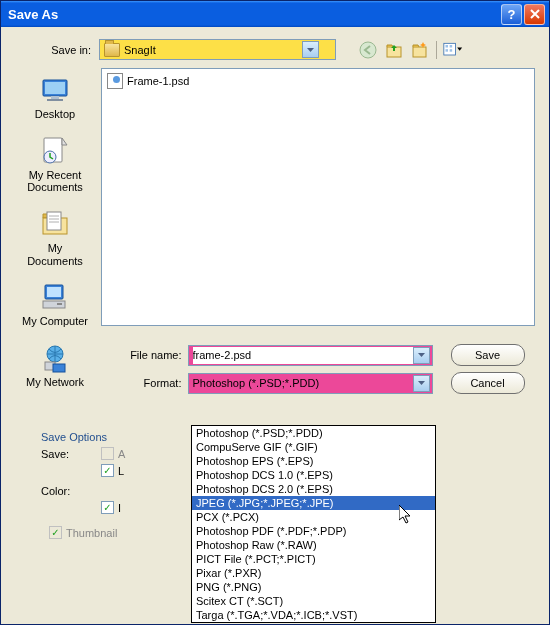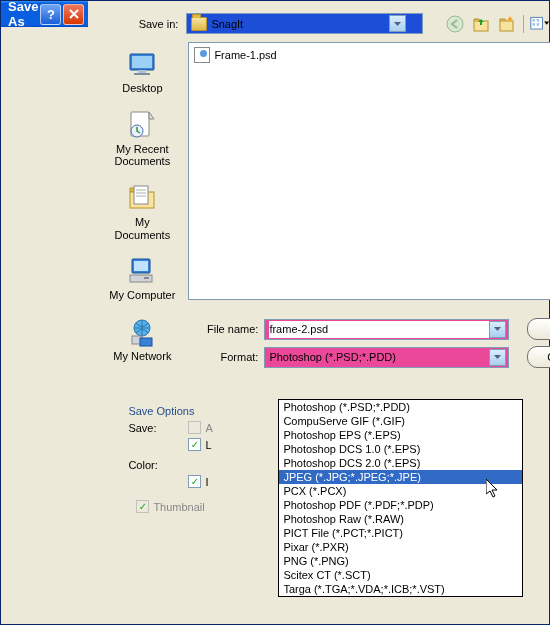--- a/index.html
+++ b/index.html
@@ -8,21 +8,21 @@
     font-family: Tahoma, Arial, sans-serif;
     font-size: 11px;
     background: #fff;
   }
   .window {
     width: 550px;
     height: 625px;
     border: 1px solid #0a246a;
     background: #ece9d8;
     display: flex;
-    flex-direction: row;
+    flex-direction: column;
   }
   .titlebar {
     height: 26px;
     background: linear-gradient(to bottom, #3a95ff 0%, #0a5ee0 8%, #0a5ee0 50%, #0a5ee0 92%, #0048c0 100%);
     color: #fff;
     display: flex;
     align-items: center;
     padding: 0 4px 0 7px;
     font-weight: bold;
     font-size: 13px;
@@ -54,21 +54,21 @@
     align-items: center;
     gap: 8px;
     margin-bottom: 8px;
     margin-left: 18px;
   }
   .label { text-align: right; width: 58px; }
   .label-wide { text-align: right; width: 70px; }
   .savein-combo {
     flex: 0 0 237px;
     height: 21px;
-    background: #1d4ed8;
+    background: #fde047;
     border: 1px solid #7f9db9;
     display: flex;
     align-items: center;
     padding: 0 16px 0 4px;
     gap: 4px;
   }
   .folder-ico {
     width: 16px; height: 14px;
     background: linear-gradient(#f7e39e,#e0b84a);
     border: 1px solid #b8932b;

